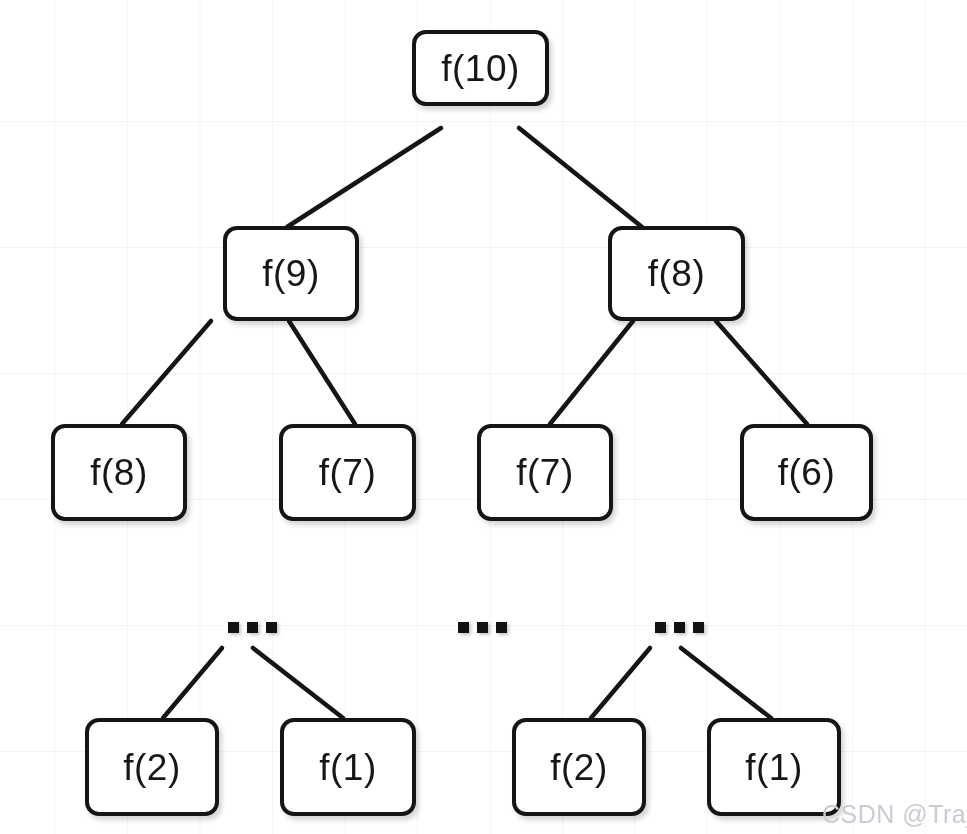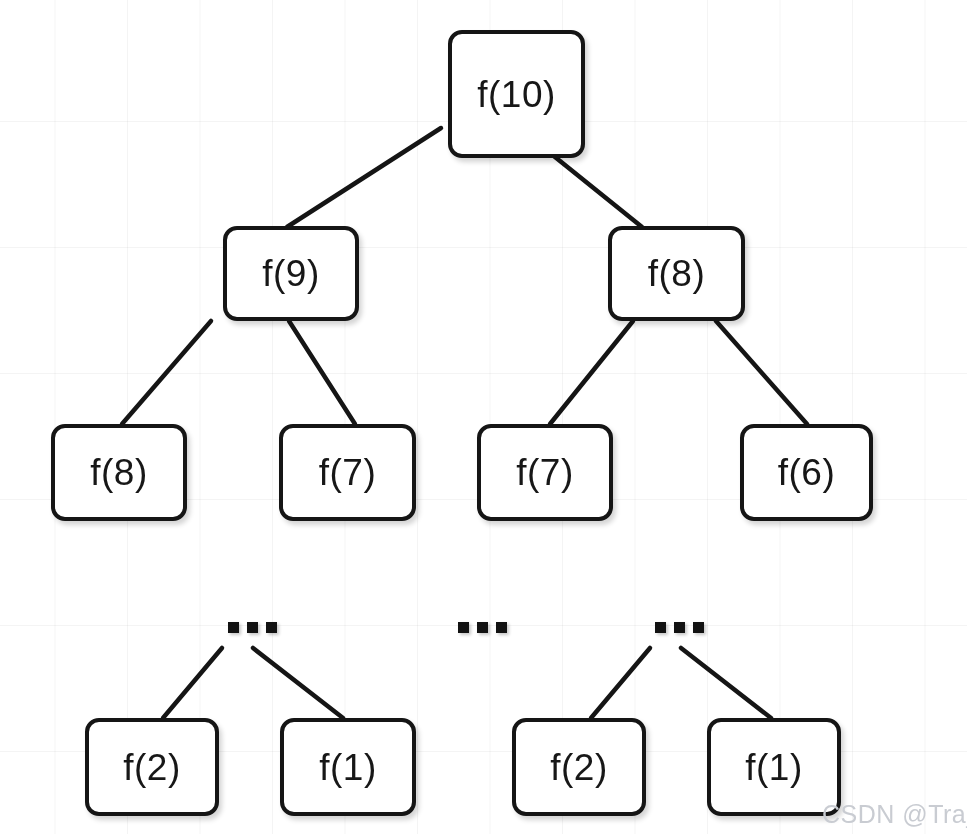--- a/index.html
+++ b/index.html
@@ -88,21 +88,21 @@
       <line x1="289" y1="321" x2="355" y2="424" stroke="#151515" stroke-width="4.5" stroke-linecap="round"></line>
       <line x1="633" y1="321" x2="550" y2="424" stroke="#151515" stroke-width="4.5" stroke-linecap="round"></line>
       <line x1="716" y1="321" x2="807" y2="424" stroke="#151515" stroke-width="4.5" stroke-linecap="round"></line>
       <line x1="222" y1="648" x2="163" y2="718" stroke="#151515" stroke-width="4.5" stroke-linecap="round"></line>
       <line x1="253" y1="648" x2="343" y2="718" stroke="#151515" stroke-width="4.5" stroke-linecap="round"></line>
       <line x1="650" y1="648" x2="591" y2="718" stroke="#151515" stroke-width="4.5" stroke-linecap="round"></line>
       <line x1="681" y1="648" x2="771" y2="718" stroke="#151515" stroke-width="4.5" stroke-linecap="round"></line>
     </svg>
 
   <div id="node-layer">
-      <div class="node" style="left: 412px; top: 30px; width: 137px; height: 128px; margin-left: 36px;">
+      <div class="node" style="left: 412px; top: 30px; width: 137px; height: 76px;">
         <span class="node-label">f(10)</span>
       </div>
       <div class="node" style="left: 183px; top: 226px; width: 136px; height: 95px; margin-left: 40px;">
         <span class="node-label">f(9)</span>
       </div>
       <div class="node" style="left: 608px; top: 226px; width: 137px; height: 95px;">
         <span class="node-label">f(8)</span>
       </div>
       <div class="node" style="left: 51px; top: 424px; width: 136px; height: 97px;">
         <span class="node-label">f(8)</span>

